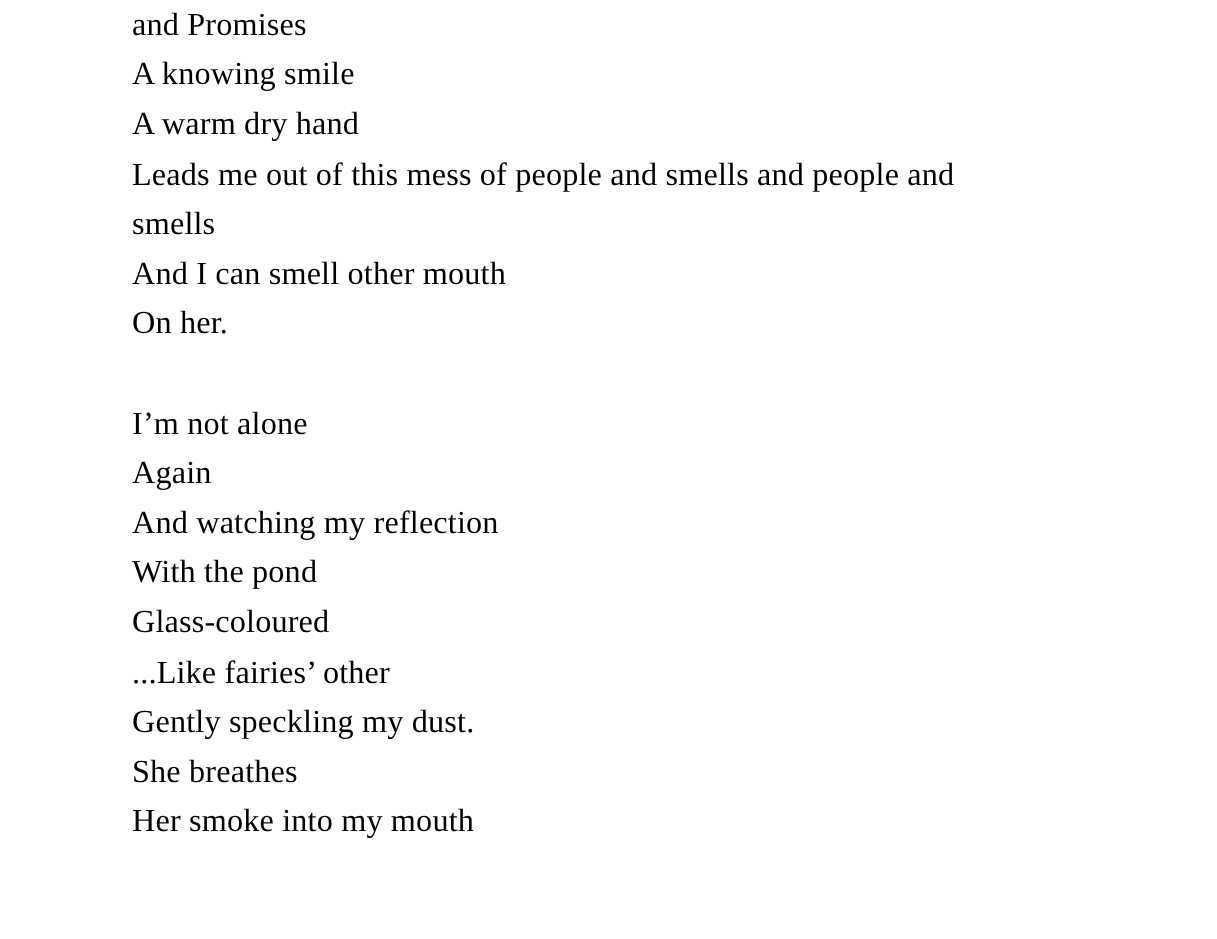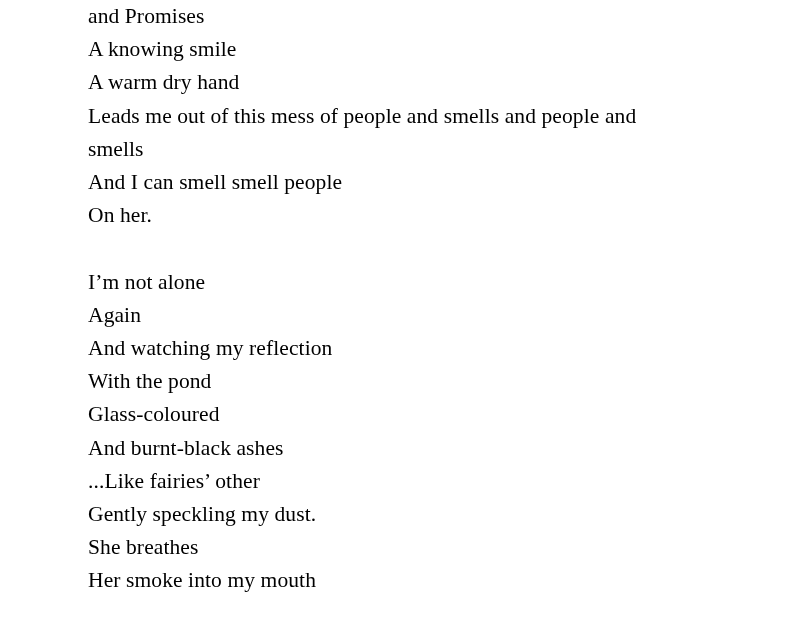--- a/index.html
+++ b/index.html
@@ -42,27 +42,26 @@
 </head>
 <body>
 
 <div class="page">
   <div class="poem">
     <div class="line">and Promises</div>
     <div class="line">A knowing smile</div>
     <div class="line">A warm dry hand</div>
     <div class="line">Leads me out of this mess of people and smells and people and</div>
     <div class="line">smells</div>
-    <div class="line">And I can smell smell people</div>
+    <div class="line">And I can smell other mouth</div>
     <div class="line">On her.</div>
     <div class="line blank"></div>
     <div class="line">I’m not alone</div>
     <div class="line">Again</div>
     <div class="line">And watching my reflection</div>
     <div class="line">With the pond</div>
     <div class="line">Glass-coloured</div>
-    <div class="line">And burnt-black ashes</div>
     <div class="line">...Like fairies’ other</div>
     <div class="line">Gently speckling my dust.</div>
     <div class="line">She breathes</div>
     <div class="line">Her smoke into my mouth</div>
   </div>
 </div>
 
 </body></html>

